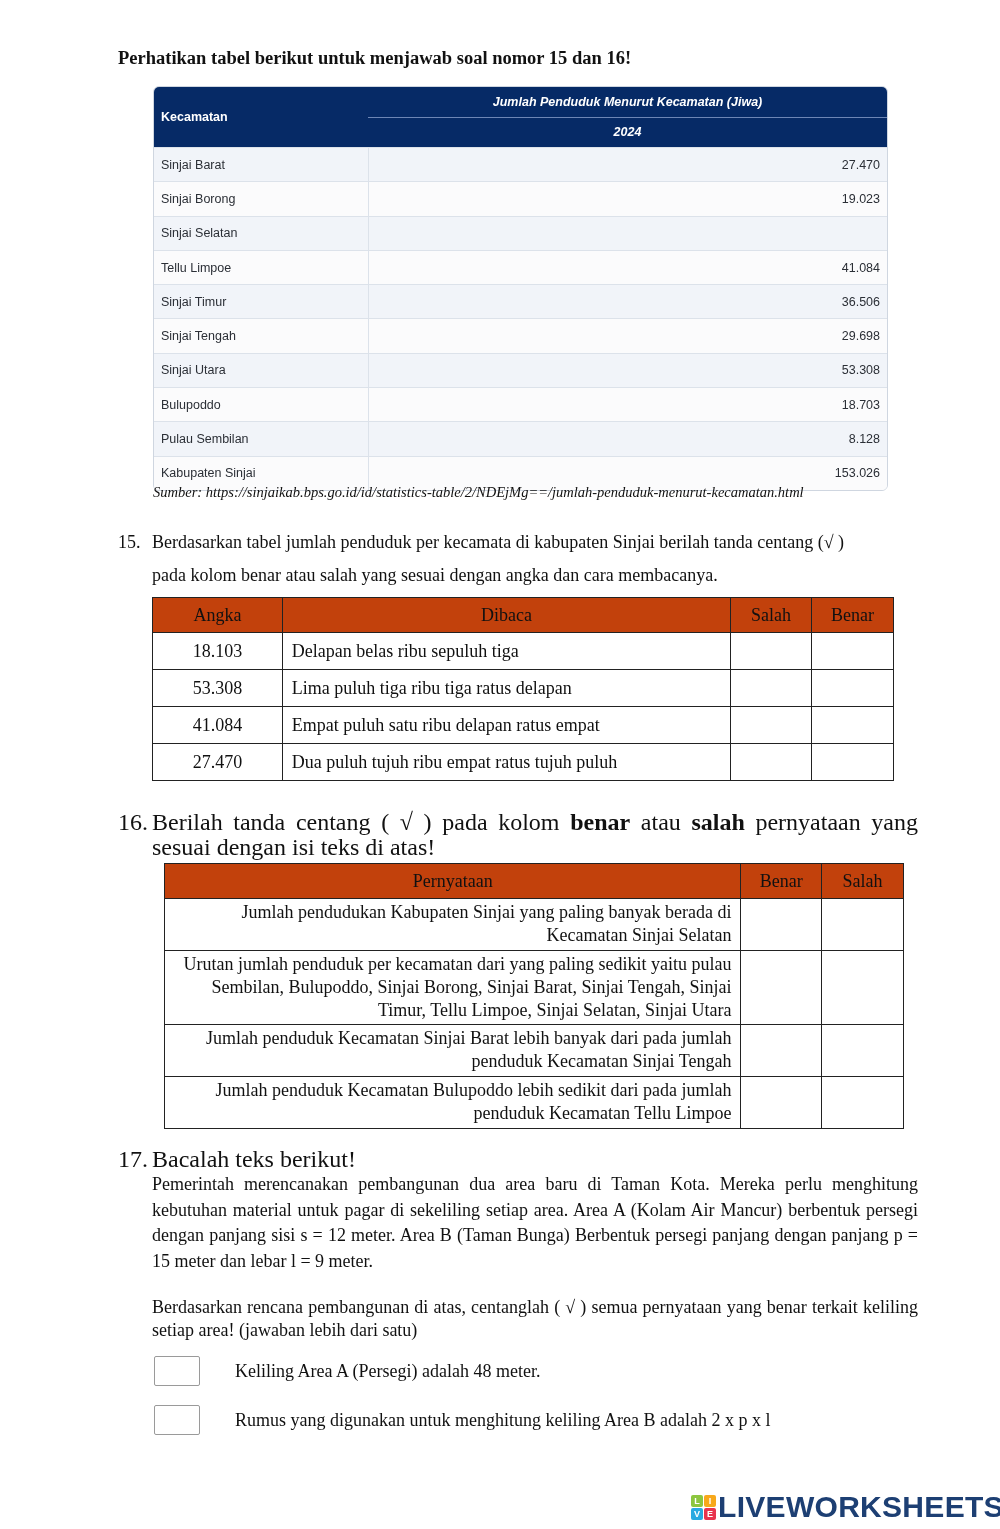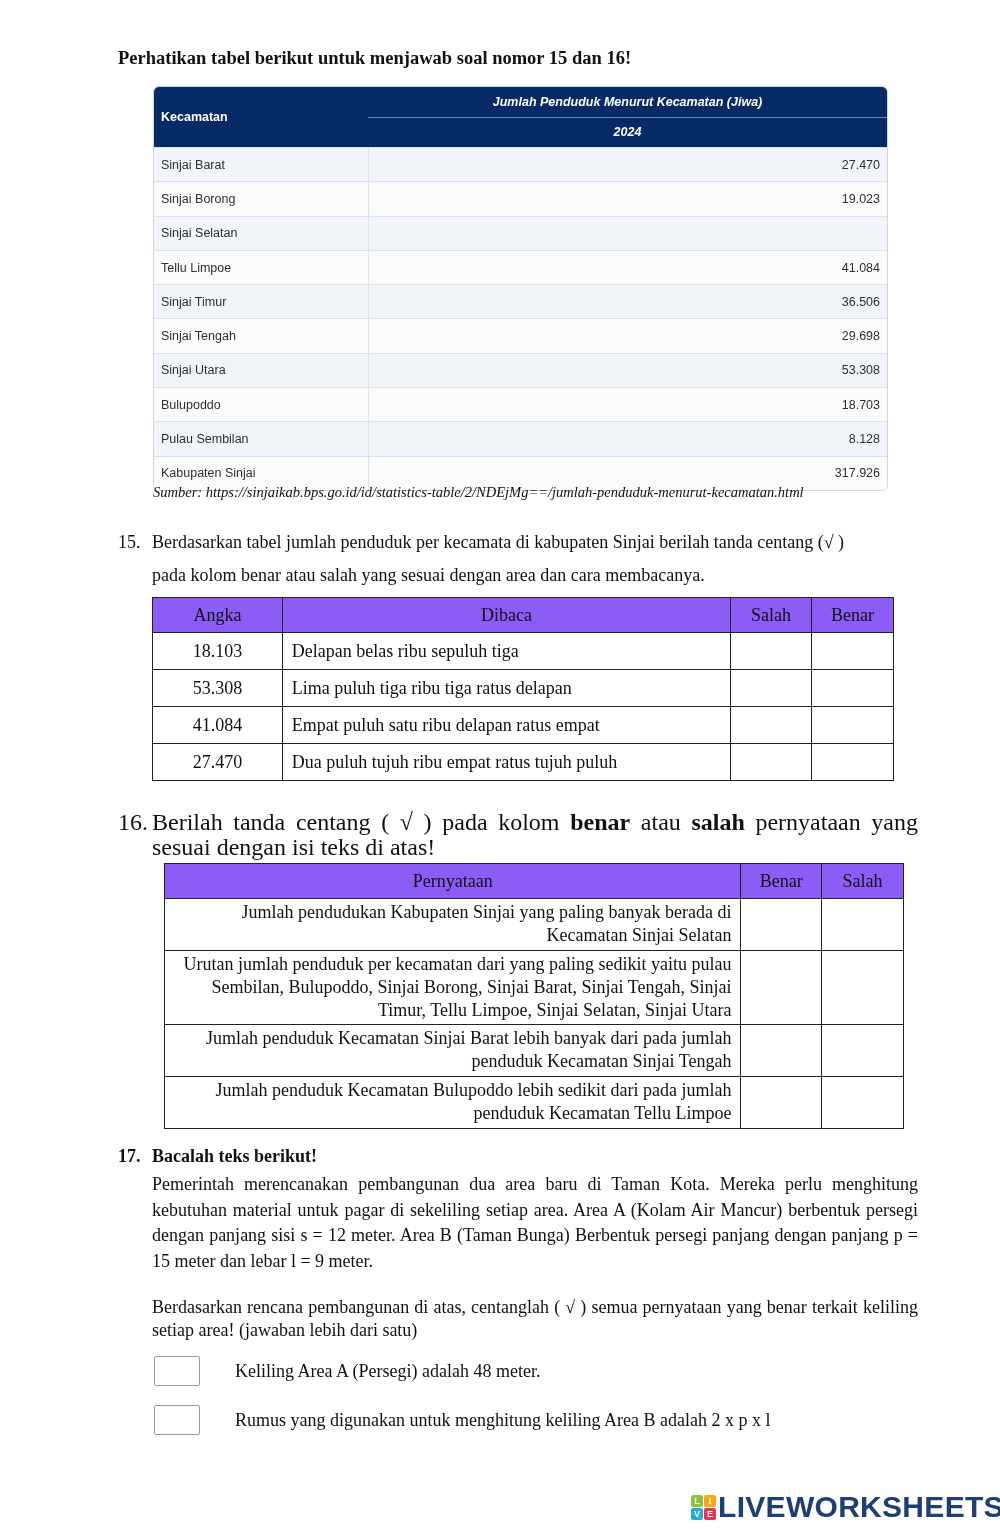--- a/index.html
+++ b/index.html
@@ -24,34 +24,34 @@
     .bps-row:nth-child(even) { background: #fbfbfc; }
     .bps-row .c1 { width: 207px; display:flex; align-items:center; padding-left: 7px; border-right: 1px solid #dce2ea; }
     .bps-row .c2 { flex:1; display:flex; align-items:center; justify-content:flex-end; padding-right: 7px; }
 
     .source { left: 153px; top: 484px; font-style: italic; font-size: 14.5px; }
     .qtext { font-size: 18px; line-height: 33px; }
     .q15 { left: 118px; top: 526px; width: 800px; }
     .q15 .line { display: block; }
 
     table.t { border-collapse: collapse; font-size: 18px; }
-    table.t th { background: #8b5cf6; font-weight: normal; border: 1px solid #222; height: 32px; }
+    table.t th { background: #c2410c; font-weight: normal; border: 1px solid #222; height: 32px; }
     table.t td { border: 1px solid #222; }
 
     .t15 { left: 152px; top: 597px; width: 742px; }
     .t15 td { height: 34px; }
     .t15 td.num { text-align: center; }
     .t15 td.txt { padding-left: 9px; }
 
     .q16 { left: 118px; top: 810px; width: 800px; font-size: 24px; line-height: 25px; }
 
     .t16 { left: 164px; top: 863px; width: 740px; }
     .t16 td.txt { padding: 2px 9px 2px 9px; line-height: 23px; vertical-align: top; text-align: right; }
 
-    .q17 { left: 118px; top: 1146px; width: 800px; font-size: 18px; font-weight: bold; }
+    .q17 { left: 118px; top: 1146px; width: 800px; font-size: 24px; }
     .para { left: 152px; top: 1172px; width: 766px; font-size: 18px; line-height: 25.5px; text-align: justify; }
     .para2 { left: 152px; top: 1296px; width: 766px; font-size: 18px; line-height: 23px; text-align: justify; }
 
     .opt { left: 154px; display: flex; align-items: center; font-size: 18px; }
     .cb { width: 44px; height: 28px; border: 1px solid #9a9a9a; border-radius: 2px; background:#fff; margin-right: 35px; }
 
     
     .logo { left: 691px; top: 1490px; display: flex; align-items: center; }
     .logo-grid { display: grid; grid-template-columns: 12px 12px; grid-template-rows: 12px 12px; gap: 1px; margin-right: 2px; }
     .logo-grid span { font-family: "Liberation Sans", sans-serif; font-weight: bold; font-size: 9px; color: #fff;
@@ -102,33 +102,33 @@
       <div class="bps-row">
         <div class="c1">Bulupoddo</div>
         <div class="c2">18.703</div>
       </div>
       <div class="bps-row">
         <div class="c1">Pulau Sembilan</div>
         <div class="c2">8.128</div>
       </div>
       <div class="bps-row">
         <div class="c1">Kabupaten Sinjai</div>
-        <div class="c2">317.926</div>
+        <div class="c2">153.026</div>
       </div>
     </div>
 </div>
 
 <div class="abs source">Sumber: https://sinjaikab.bps.go.id/id/statistics-table/2/NDEjMg==/jumlah-penduduk-menurut-kecamatan.html</div>
 
 <div class="abs q15 qtext">
   <div style="display:flex;">
     <span style="width:34px;">15.</span>
     <div>
       <span class="line">Berdasarkan tabel jumlah penduduk per kecamata di kabupaten Sinjai berilah tanda centang  (√ )</span>
-      <span class="line">pada kolom benar atau salah yang sesuai dengan area dan cara membacanya.</span>
+      <span class="line">pada kolom benar atau salah yang sesuai dengan angka dan cara membacanya.</span>
     </div>
   </div>
 </div>
 
 <table class="abs t t15">
   <colgroup>
       <col style="width:130px">
       <col style="width:449px">
       <col style="width:81px">
       <col style="width:82px">

